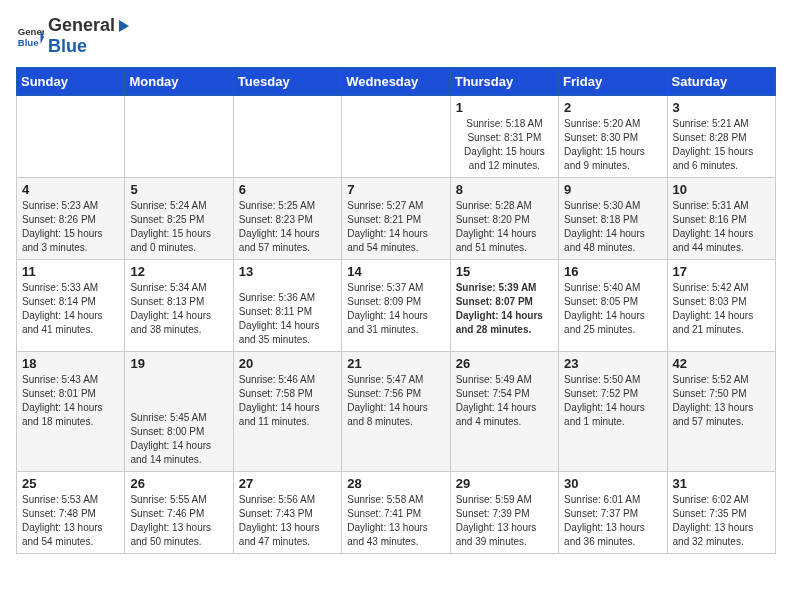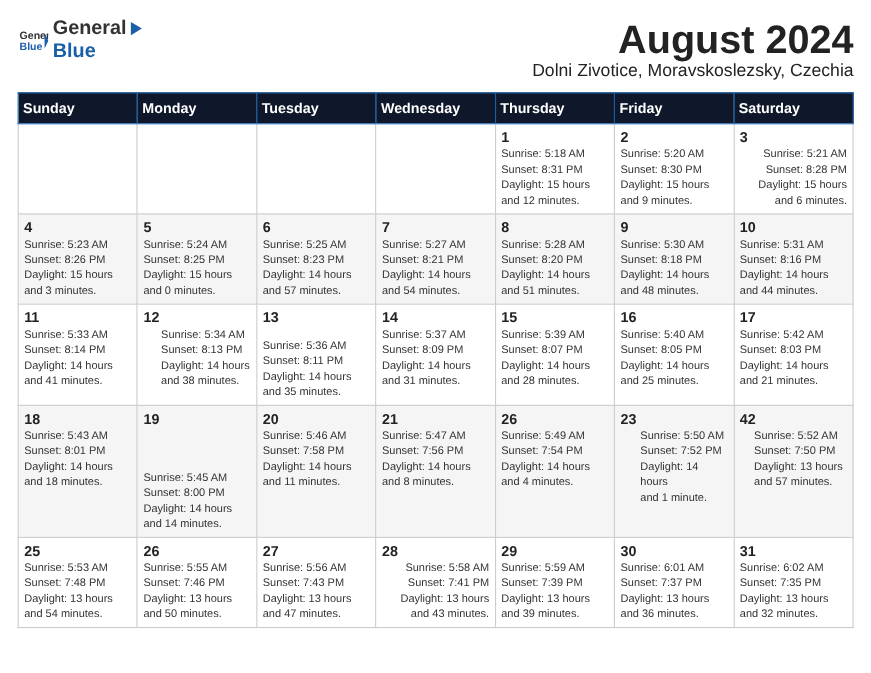--- a/index.html
+++ b/index.html
@@ -38,21 +38,21 @@
       font-size: 16px;
       color: #222;
       font-weight: normal;
     }
     .calendar-table {
       width: 100%;
       border-collapse: collapse;
       font-size: 10.5px;
     }
     .calendar-table thead tr th {
-      background-color: #0f172a;
+      background-color: #1d4ed8;
       color: #fff;
       padding: 6px 4px;
       text-align: left;
       font-size: 13px;
       font-weight: bold;
       border: 1px solid #1a5fa8;
     }
     .calendar-table tbody tr td {
       border: 1px solid #ccc;
       vertical-align: top;
@@ -95,24 +95,20 @@
         <span style="font-size:18px; font-weight:bold; color:#333;">General</span>
         <svg width="14" height="20" viewBox="0 0 14 20" style="margin-left:2px;">
           <polygon points="2,4 12,10 2,16" fill="#1a5fa8"></polygon>
         </svg>
       </div>
       <div>
         <span style="font-size:18px; font-weight:bold; color:#1a5fa8;">Blue</span>
       </div>
     </div>
   </div>
-  <div class="title-area">
-    <div class="main-title">August 2024</div>
-    <div class="subtitle">Dolni Zivotice, Moravskoslezsky, Czechia</div>
-  </div>
 </div>
 
 <table class="calendar-table">
   <thead>
     <tr>
     <th>Sunday</th>
         <th>Monday</th>
         <th>Tuesday</th>
         <th>Wednesday</th>
         <th>Thursday</th>
@@ -121,35 +117,35 @@
       </tr>
   </thead>
   <tbody id="calendar-body">
   <tr>
         <td class="empty-cell"></td>
         <td class="empty-cell"></td>
         <td class="empty-cell"></td>
         <td class="empty-cell"></td>
         <td>
           <span class="day-number">1</span>
-          <div class="day-detail" style="white-space: pre-line;">Sunrise: 5:18 AM
+          <div class="day-detail" style="white-space: pre-line; text-align: center;">Sunrise: 5:18 AM
 Sunset: 8:31 PM
 Daylight: 15 hours
 and 12 minutes.</div>
         </td>
         <td>
           <span class="day-number">2</span>
           <div class="day-detail" style="white-space: pre-line;">Sunrise: 5:20 AM
 Sunset: 8:30 PM
 Daylight: 15 hours
 and 9 minutes.</div>
         </td>
         <td>
           <span class="day-number">3</span>
-          <div class="day-detail" style="white-space: pre-line; text-align: right;">Sunrise: 5:21 AM
+          <div class="day-detail" style="white-space: pre-line;">Sunrise: 5:21 AM
 Sunset: 8:28 PM
 Daylight: 15 hours
 and 6 minutes.</div>
         </td>
       </tr>
       <tr>
         <td>
           <span class="day-number">4</span>
           <div class="day-detail" style="white-space: pre-line;">Sunrise: 5:23 AM
 Sunset: 8:26 PM
@@ -202,42 +198,42 @@
       <tr>
         <td>
           <span class="day-number">11</span>
           <div class="day-detail" style="white-space: pre-line;">Sunrise: 5:33 AM
 Sunset: 8:14 PM
 Daylight: 14 hours
 and 41 minutes.</div>
         </td>
         <td>
           <span class="day-number">12</span>
-          <div class="day-detail" style="white-space: pre-line; margin-left: 16px;">Sunrise: 5:34 AM
+          <div class="day-detail" style="white-space: pre-line;">Sunrise: 5:34 AM
 Sunset: 8:13 PM
 Daylight: 14 hours
 and 38 minutes.</div>
         </td>
         <td>
           <span class="day-number">13</span>
           <div class="day-detail" style="white-space: pre-line; margin-top: 12px;">Sunrise: 5:36 AM
 Sunset: 8:11 PM
 Daylight: 14 hours
 and 35 minutes.</div>
         </td>
         <td>
           <span class="day-number">14</span>
           <div class="day-detail" style="white-space: pre-line;">Sunrise: 5:37 AM
 Sunset: 8:09 PM
 Daylight: 14 hours
 and 31 minutes.</div>
         </td>
         <td>
           <span class="day-number">15</span>
-          <div class="day-detail" style="white-space: pre-line;">Sunrise: 5:39 AM
+          <div class="day-detail" style="white-space: pre-line; font-weight: bold;">Sunrise: 5:39 AM
 Sunset: 8:07 PM
 Daylight: 14 hours
 and 28 minutes.</div>
         </td>
         <td>
           <span class="day-number">16</span>
           <div class="day-detail" style="white-space: pre-line;">Sunrise: 5:40 AM
 Sunset: 8:05 PM
 Daylight: 14 hours
 and 25 minutes.</div>
@@ -281,28 +277,28 @@
         </td>
         <td>
           <span class="day-number">26</span>
           <div class="day-detail" style="white-space: pre-line;">Sunrise: 5:49 AM
 Sunset: 7:54 PM
 Daylight: 14 hours
 and 4 minutes.</div>
         </td>
         <td>
           <span class="day-number">23</span>
-          <div class="day-detail" style="white-space: pre-line; margin-left: 18px;">Sunrise: 5:50 AM
+          <div class="day-detail" style="white-space: pre-line;">Sunrise: 5:50 AM
 Sunset: 7:52 PM
 Daylight: 14 hours
 and 1 minute.</div>
         </td>
         <td>
           <span class="day-number">42</span>
-          <div class="day-detail" style="white-space: pre-line; margin-left: 13px;">Sunrise: 5:52 AM
+          <div class="day-detail" style="white-space: pre-line;">Sunrise: 5:52 AM
 Sunset: 7:50 PM
 Daylight: 13 hours
 and 57 minutes.</div>
         </td>
       </tr>
       <tr>
         <td>
           <span class="day-number">25</span>
           <div class="day-detail" style="white-space: pre-line;">Sunrise: 5:53 AM
 Sunset: 7:48 PM
@@ -318,21 +314,21 @@
         </td>
         <td>
           <span class="day-number">27</span>
           <div class="day-detail" style="white-space: pre-line;">Sunrise: 5:56 AM
 Sunset: 7:43 PM
 Daylight: 13 hours
 and 47 minutes.</div>
         </td>
         <td>
           <span class="day-number">28</span>
-          <div class="day-detail" style="white-space: pre-line; text-align: right;">Sunrise: 5:58 AM
+          <div class="day-detail" style="white-space: pre-line;">Sunrise: 5:58 AM
 Sunset: 7:41 PM
 Daylight: 13 hours
 and 43 minutes.</div>
         </td>
         <td>
           <span class="day-number">29</span>
           <div class="day-detail" style="white-space: pre-line;">Sunrise: 5:59 AM
 Sunset: 7:39 PM
 Daylight: 13 hours
 and 39 minutes.</div>

